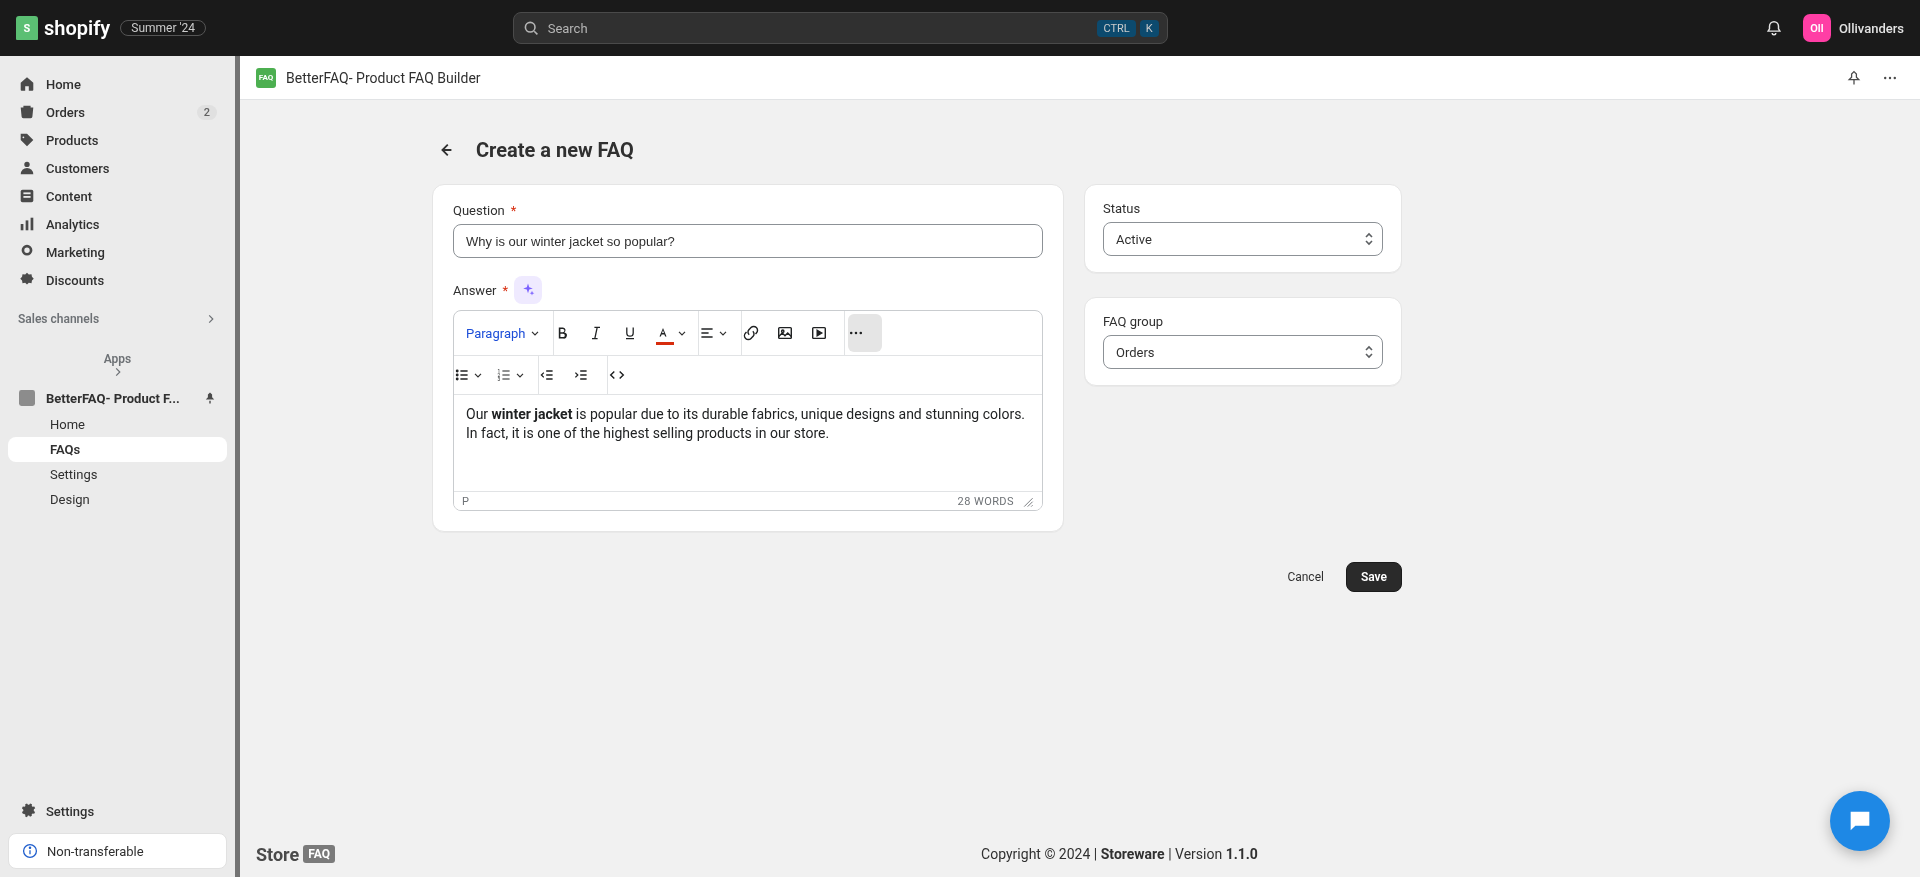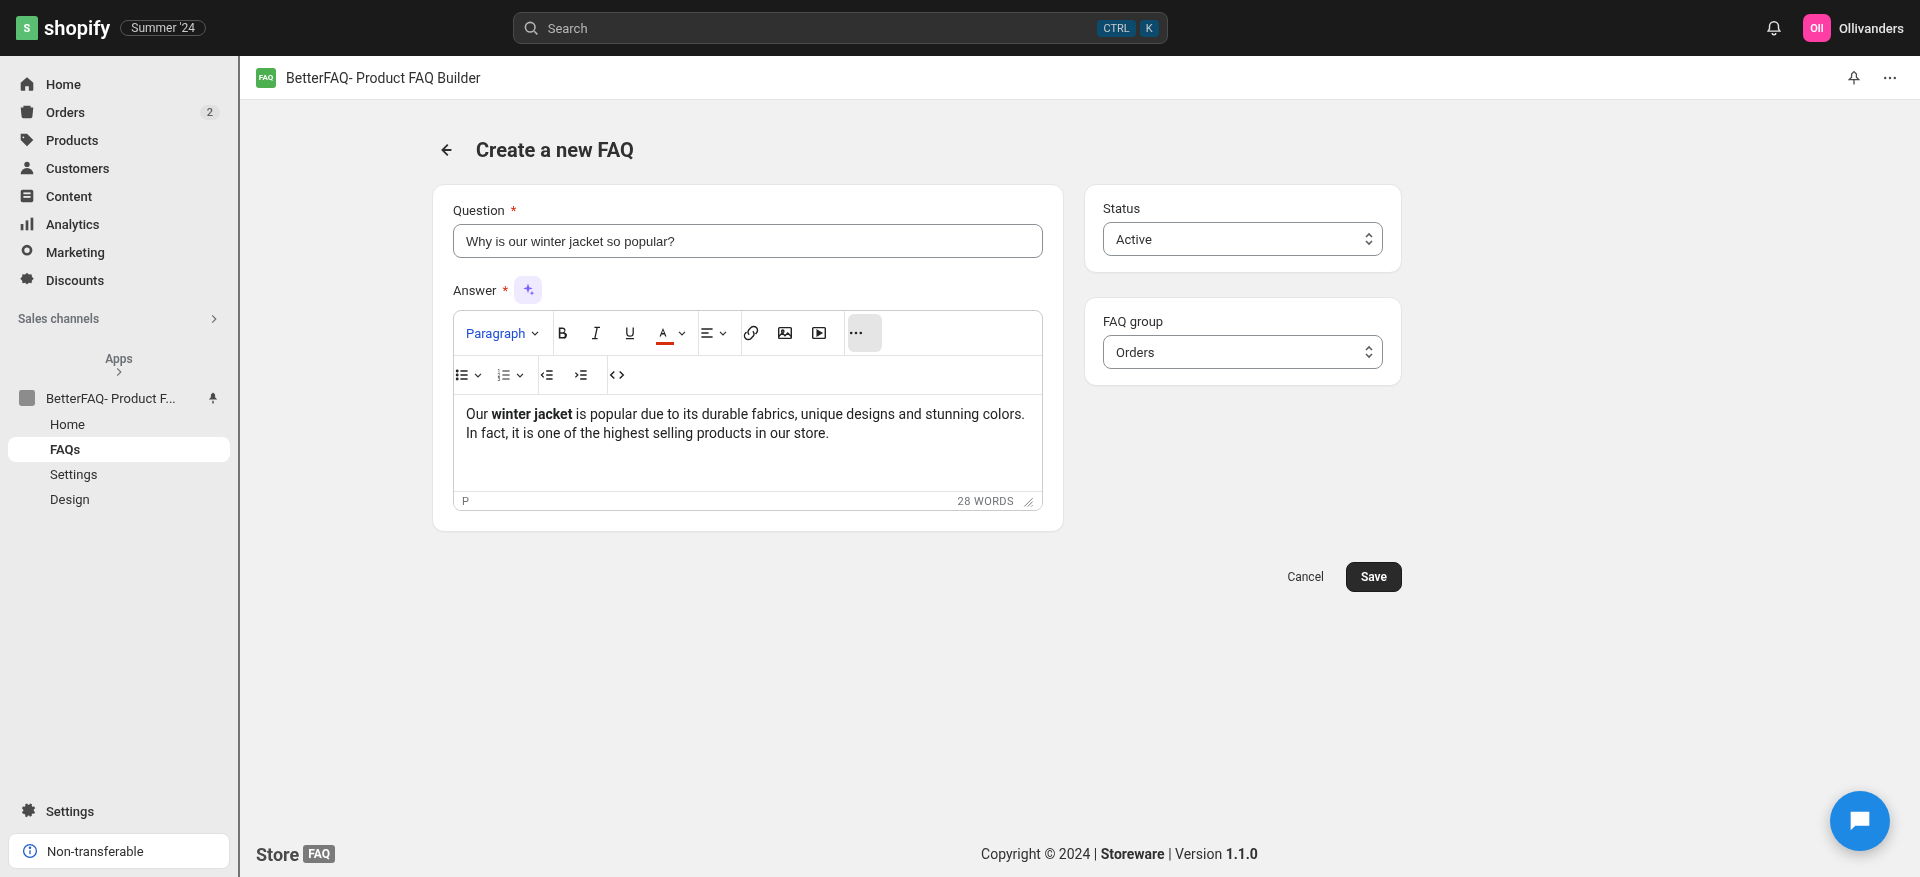--- a/index.html
+++ b/index.html
@@ -17,27 +17,27 @@
 .search .kbd { margin-left: auto; display: flex; gap: 4px; }
 .kbd span { background: #0c4a6e; color: #ccc; font-size: 11px; padding: 2px 6px; border-radius: 4px; }
 .topbar-right { display: flex; align-items: center; gap: 20px; margin-left: auto; color:#e3e3e3; }
 .avatar { width: 28px; height: 28px; border-radius: 7px; background: #ff3ea5; color: #fff; display: flex; align-items: center; justify-content: center; font-size: 11px; font-weight: 600; }
 .user-block { display: flex; align-items: center; gap: 8px; font-size: 13px; font-weight: 500; }
 
 
 .body { display: flex; flex: 1; min-height: 0; }
 
 
-.sidebar { width: 240px; background: #ebebeb; border-right: 2px solid #737373; display: flex; flex-direction: column; padding: 14px 8px 8px 8px; font-size: 13px; }
+.sidebar { width: 240px; background: #ebebeb; border-right: 5px solid #737373; display: flex; flex-direction: column; padding: 14px 8px 8px 8px; font-size: 13px; }
 .nav-item { display: flex; align-items: center; gap: 10px; padding: 5px 10px; border-radius: 8px; color: #303030; font-weight: 550; cursor: pointer; }
 .nav-item .nbadge { margin-left: auto; background: #e0e0e0; color: #616161; font-size: 11px; padding: 1px 7px; border-radius: 8px; }
 .nav-section { font-size: 12px; color: #6d7175; font-weight: 600; padding: 6px 10px; display:flex; align-items:center; justify-content:space-between;}
 .sub-item { padding: 5px 8px 5px 42px; border-radius: 8px; color:#303030; cursor:pointer; font-weight:450;}
 .sub-item.active { background: #fff; font-weight: 600; }
-.app-pin-row { display:flex; align-items:center; gap:10px; padding:5px 10px; color:#303030; font-weight:400;}
+.app-pin-row { display:flex; align-items:center; gap:10px; padding:5px 10px; color:#303030; font-weight:700;}
 .sidebar-spacer { flex: 1; }
 .sidebar-bottom { padding: 4px 0 0 0; }
 .nontrans { margin: 8px 0 0 0; background: #fff; border: 1px solid #e1e1e1; border-radius: 8px; padding: 8px 12px; display: flex; align-items: center; gap: 8px; color: #303030; }
 .icon16 { width: 18px; height: 18px; flex-shrink: 0; display:inline-flex; align-items:center; justify-content:center; }
 svg { display: block; }
 
 
 .main { flex: 1; display: flex; flex-direction: column; min-width: 0; }
 .app-header { height: 44px; background: #fff; border-bottom: 1px solid #e1e3e5; display: flex; align-items: center; padding: 0 16px; gap: 10px; }
 .app-logo { width: 20px; height: 20px; background: #4caf50; border-radius: 3px; color:#fff; font-size:8px; font-weight:700; display:flex; align-items:center; justify-content:center;}

